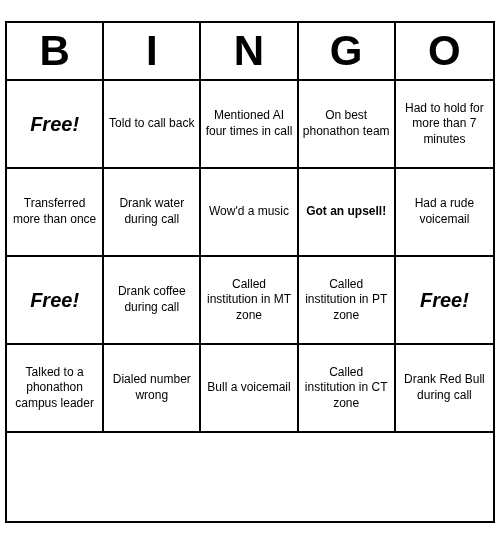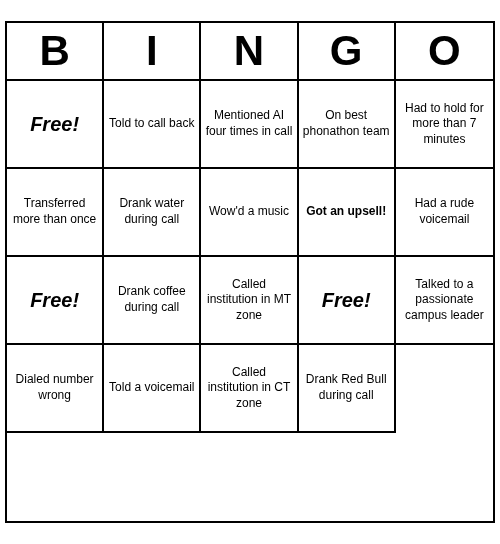--- a/index.html
+++ b/index.html
@@ -82,20 +82,21 @@
       <div class="bingo-cell">On best phonathon team</div>
       <div class="bingo-cell">Had to hold for more than 7 minutes</div>
       <div class="bingo-cell">Transferred more than once</div>
       <div class="bingo-cell">Drank water during call</div>
       <div class="bingo-cell">Wow'd a music</div>
       <div class="bingo-cell upsell-cell">Got an upsell!</div>
       <div class="bingo-cell">Had a rude voicemail</div>
       <div class="bingo-cell free-cell">Free!</div>
       <div class="bingo-cell">Drank coffee during call</div>
       <div class="bingo-cell">Called institution in MT zone</div>
+      <div class="bingo-cell">Called institution in PT zone</div>
       <div class="bingo-cell free-cell">Free!</div>
-      <div class="bingo-cell">Talked to a passionate campus leader</div>
+      <div class="bingo-cell">Talked to a phonathon campus leader</div>
       <div class="bingo-cell">Dialed number wrong</div>
-      <div class="bingo-cell">Told a voicemail</div>
+      <div class="bingo-cell">Bull a voicemail</div>
       <div class="bingo-cell">Called institution in CT zone</div>
       <div class="bingo-cell">Drank Red Bull during call</div>
     </div>
 </div>
 
 </body></html>

